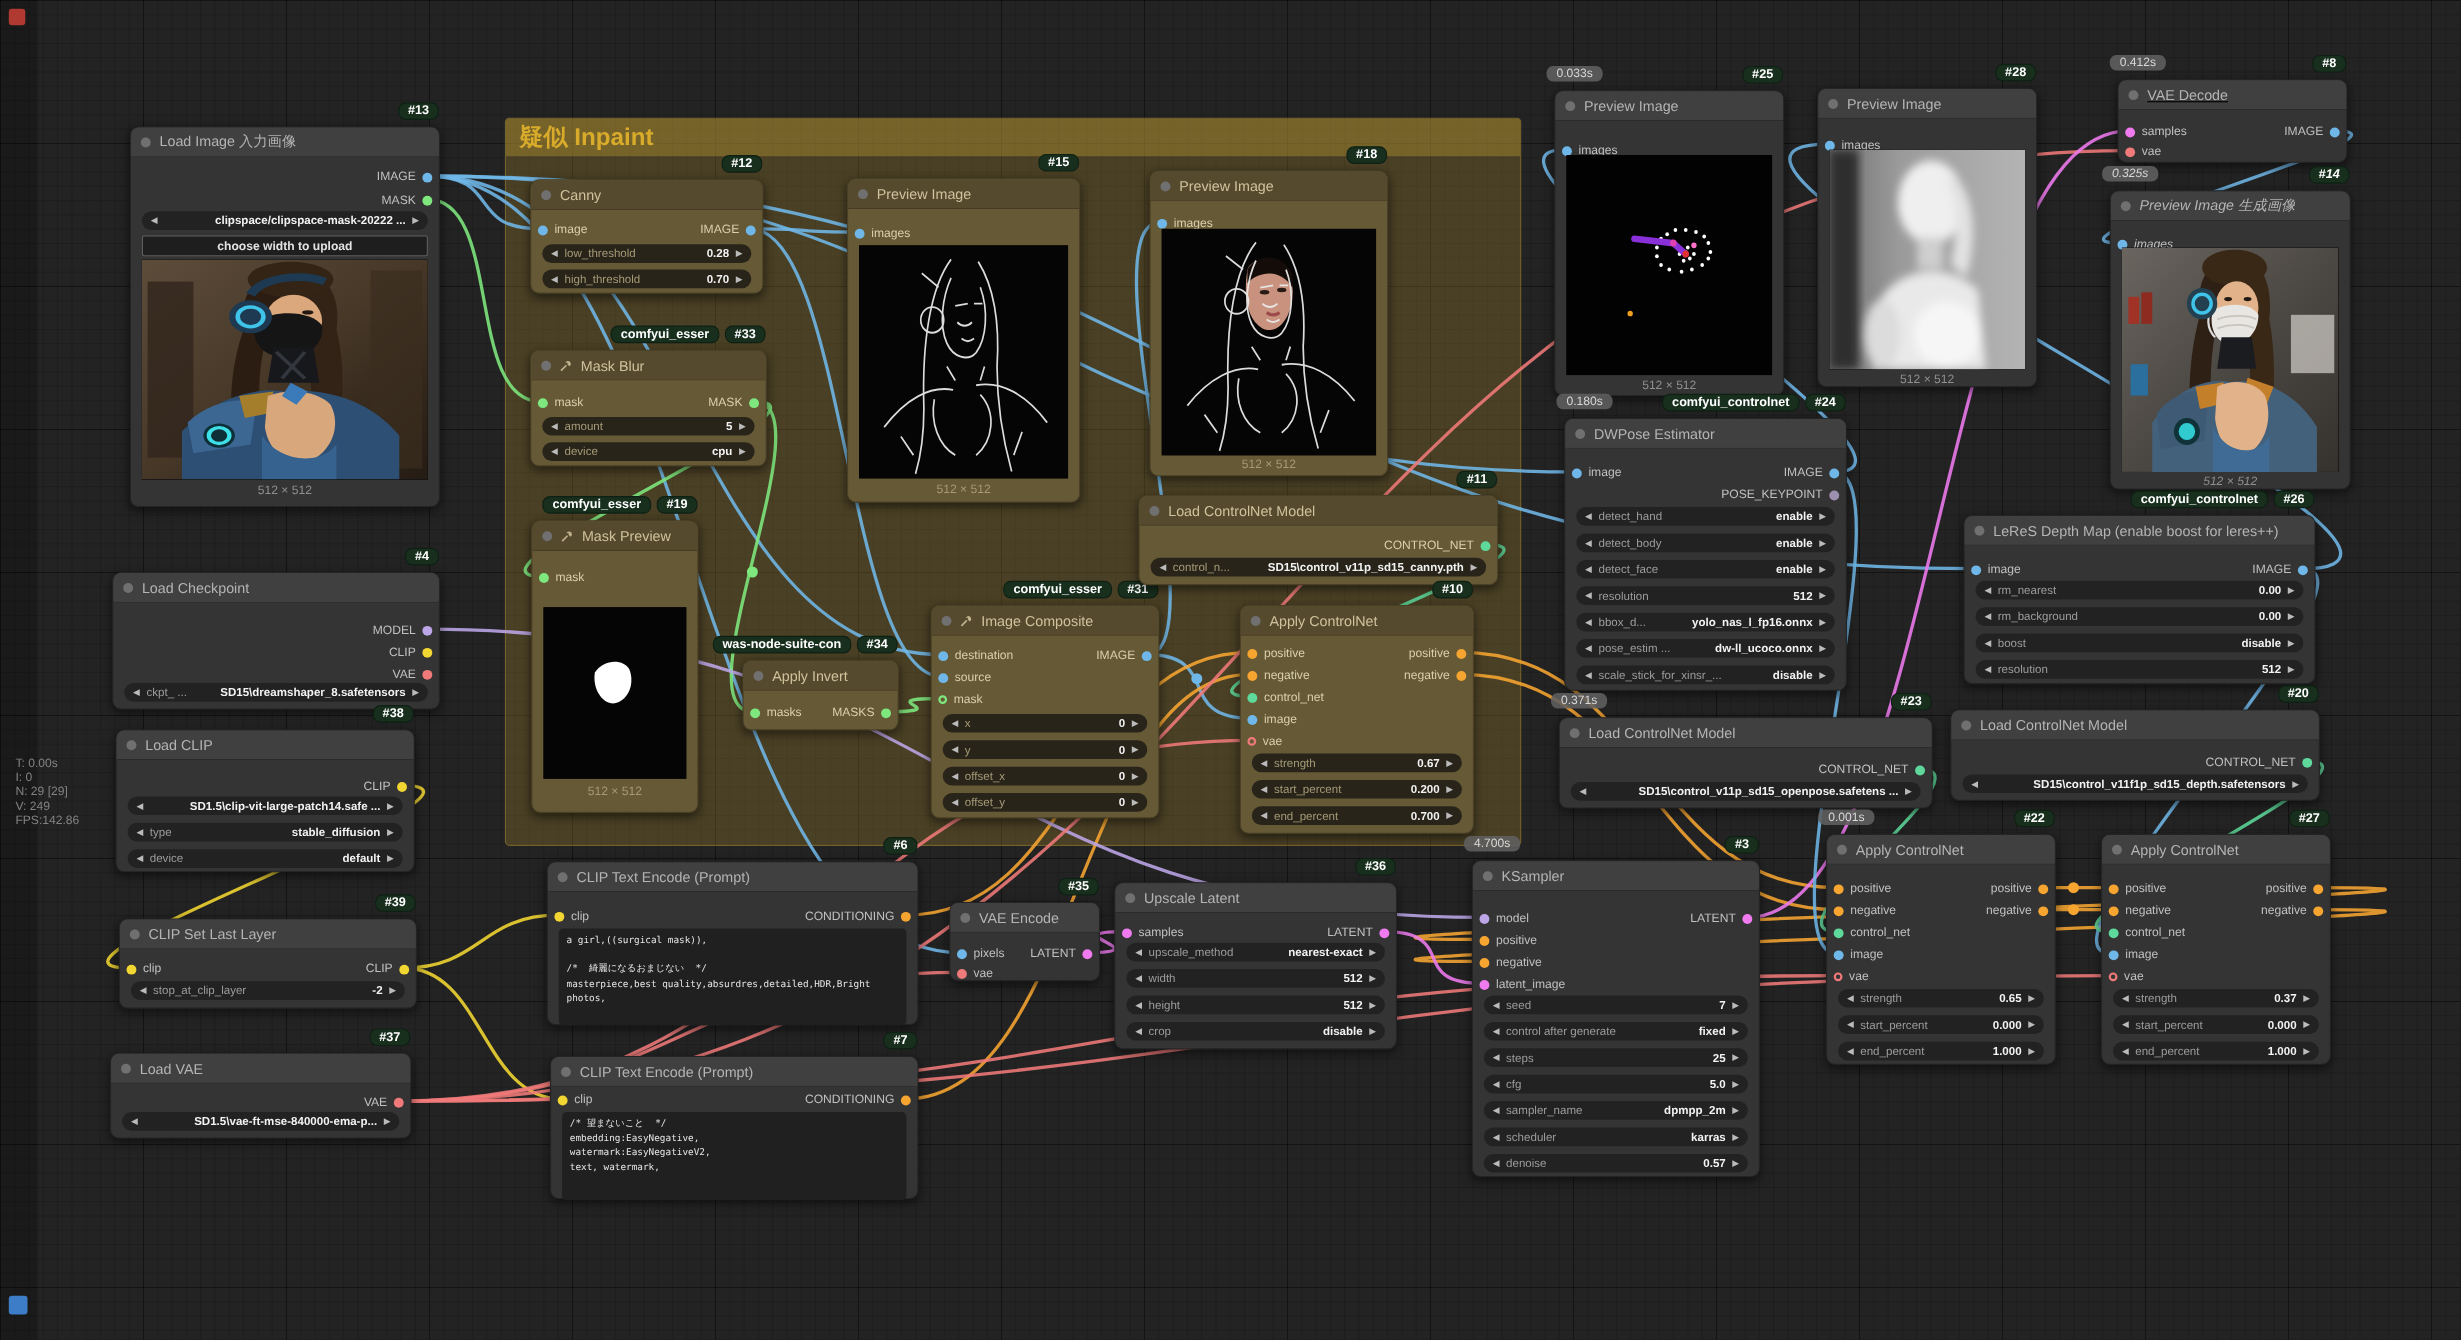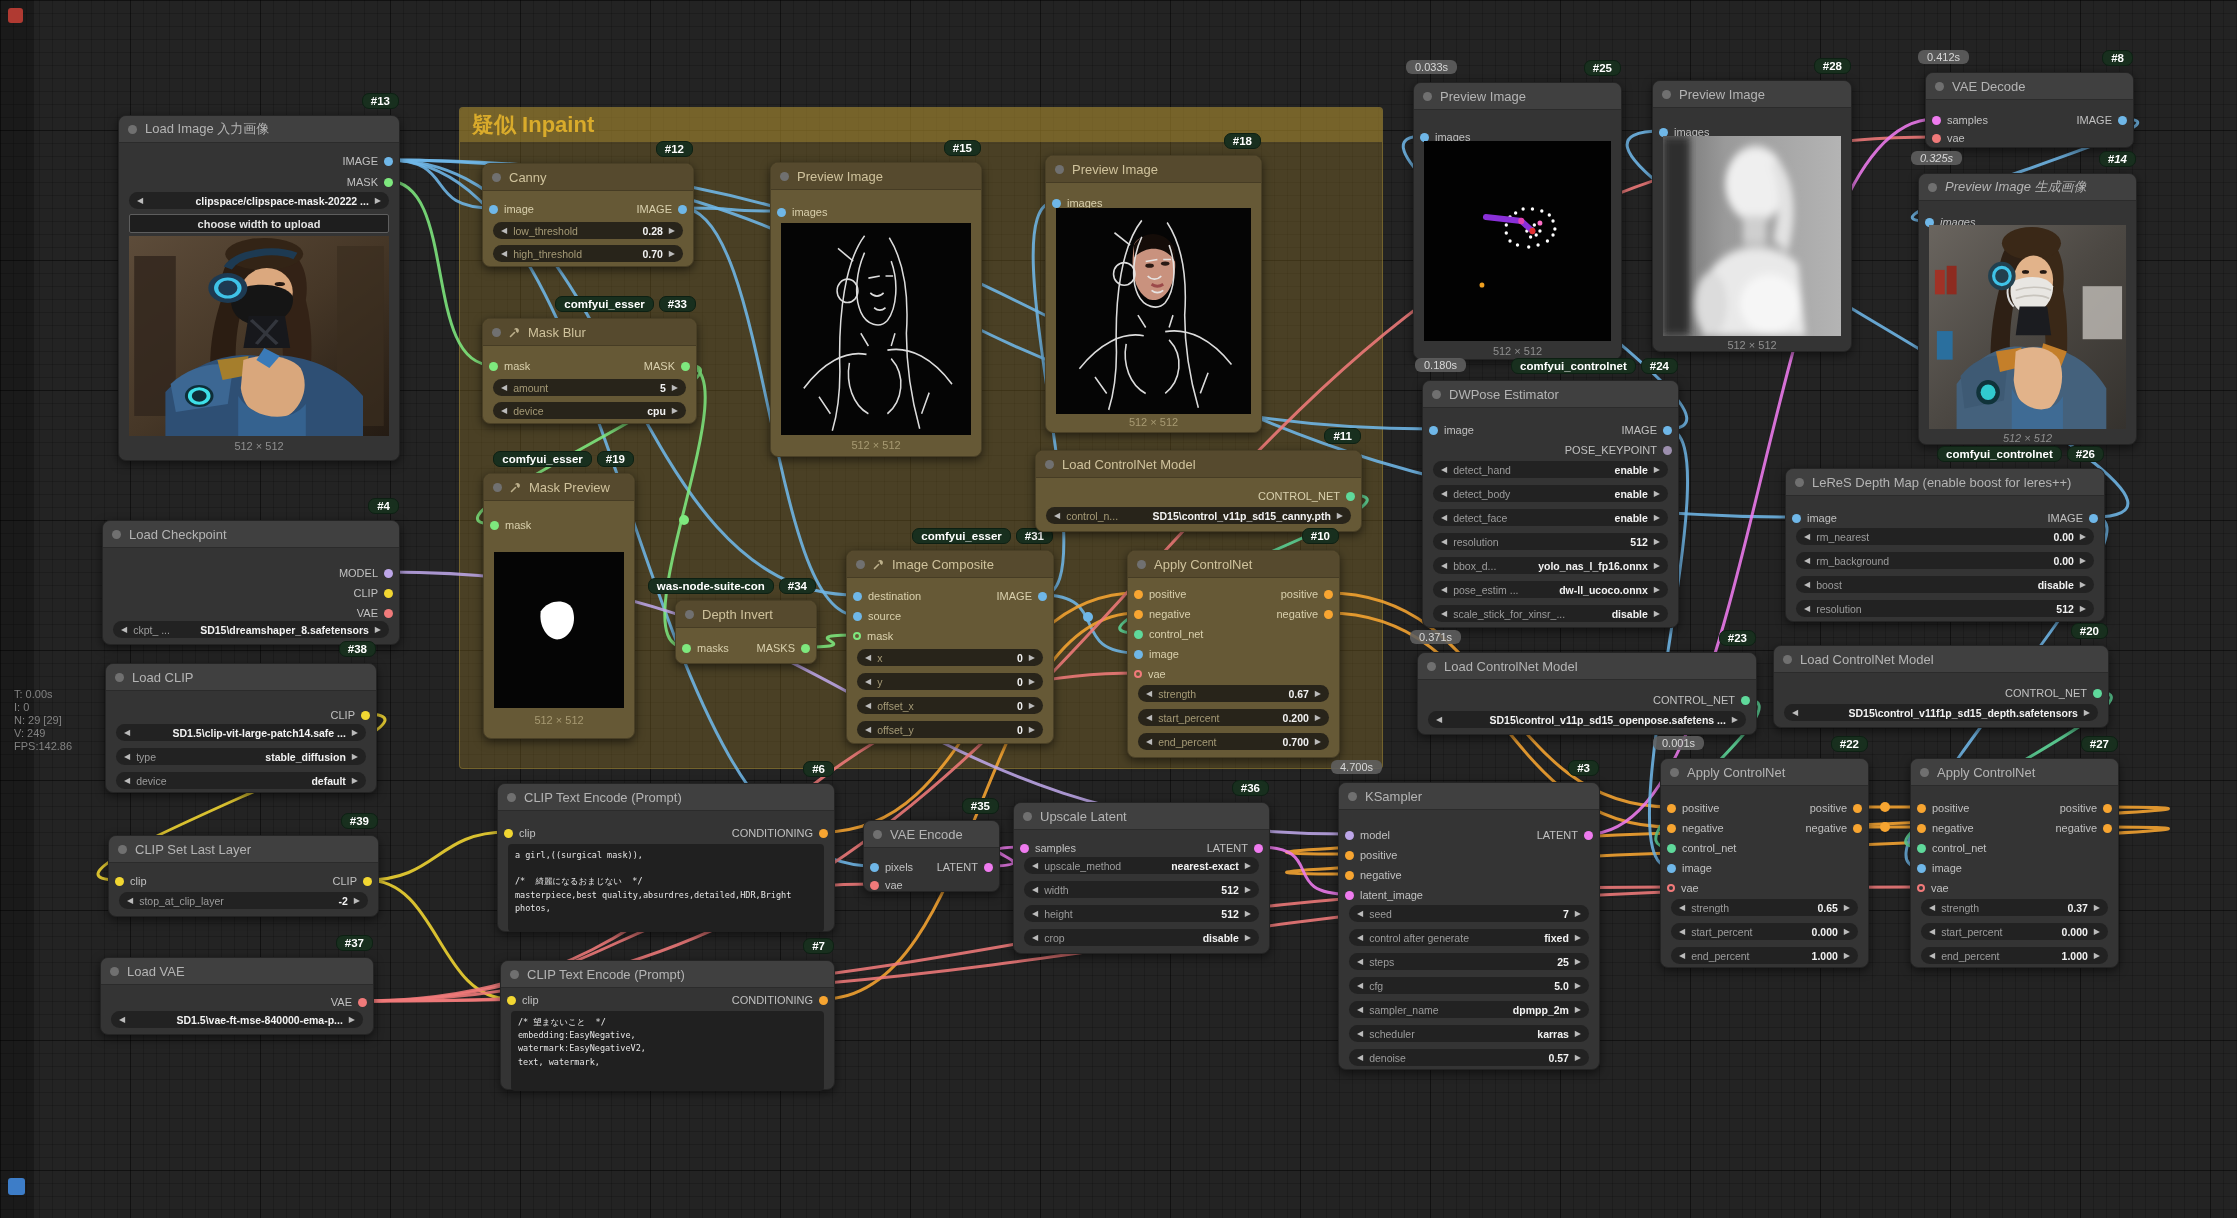--- a/index.html
+++ b/index.html
@@ -402,21 +402,21 @@
         </div>
         <div class="ncap" style="top: 240px;">512 × 512</div>
       </div>
       <div class="node olive" style="left: 675px; top: 600px; width: 140px; height: 62px;">
         <div class="badges">
           <div class="badge">was-node-suite-con</div>
           <div class="badge">#34</div>
         </div>
         <div class="nhead">
           <span class="tdot"></span>
-          <span>Depth Invert</span>
+          <span>Apply Invert</span>
         </div>
         <div class="slot in" style="top: 40px;">
           <span class="sdot" style="background: rgb(126, 232, 126);"></span>
           <span>masks</span>
         </div>
         <div class="slot out" style="top: 40px;">
           <span>MASKS</span>
           <span class="sdot" style="background: rgb(126, 232, 126);"></span>
         </div>
       </div>
@@ -919,21 +919,21 @@
         <div class="slot out" style="top: 40px;">
           <span>CONTROL_NET</span>
           <span class="sdot" style="background: rgb(95, 217, 155);"></span>
         </div>
         <div class="widget" style="top: 58px;">
           <span class="arr">◀</span>
           <span class="val">SD15\control_v11p_sd15_openpose.safetens ...</span>
           <span class="arr">▶</span>
         </div>
       </div>
-      <div class="node" style="left: 1925px; top: 72px; width: 207px; height: 74px;">
+      <div class="node" style="left: 1925px; top: 72px; width: 207px; height: 74px; text-decoration: underline;">
         <div class="timing">0.412s</div>
         <div class="badges">
           <div class="badge">#8</div>
         </div>
         <div class="nhead">
           <span class="tdot"></span>
           <span>VAE Decode</span>
         </div>
         <div class="slot in" style="top: 40px;">
           <span class="sdot" style="background: rgb(239, 123, 239);"></span>

